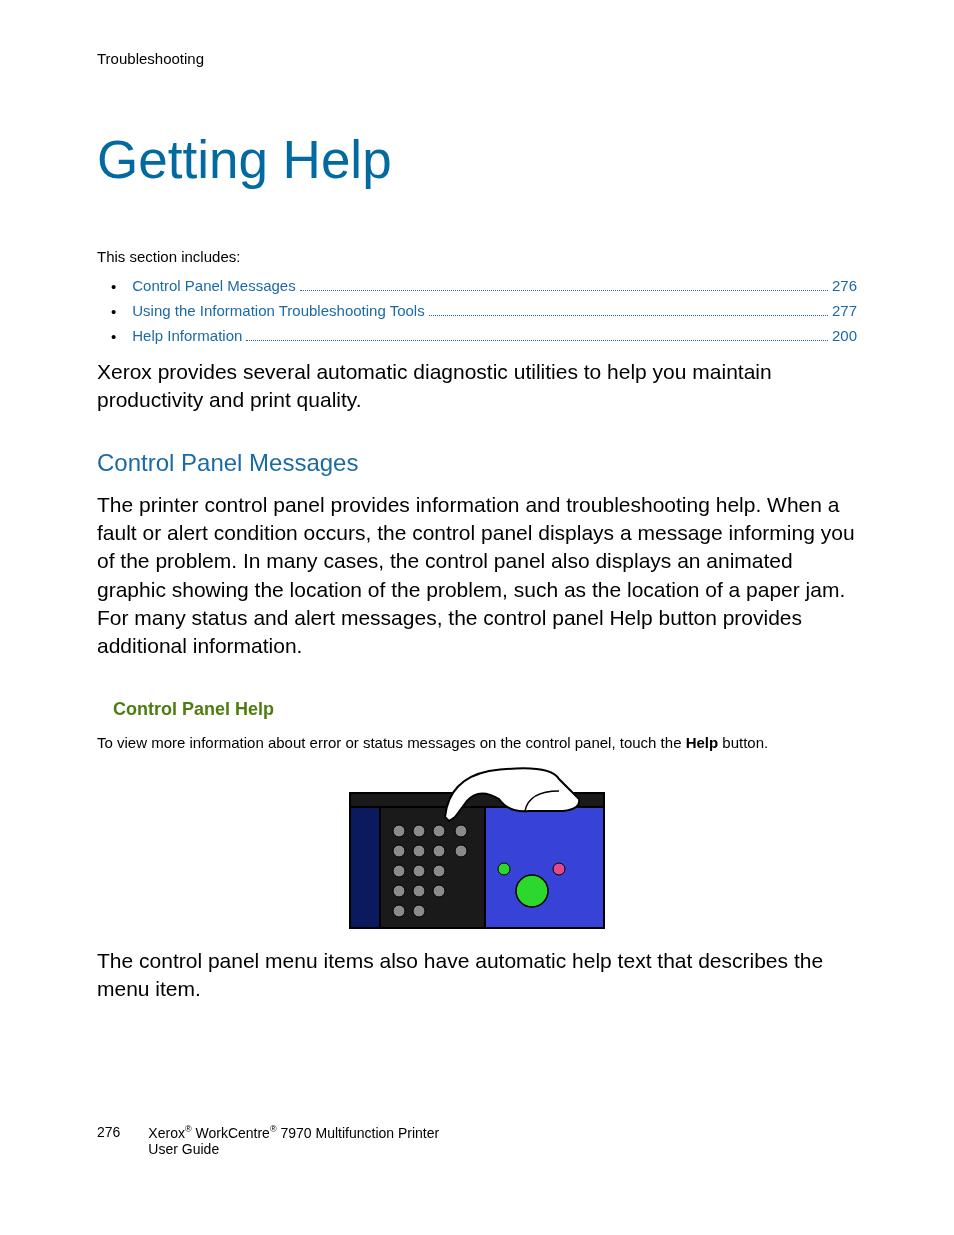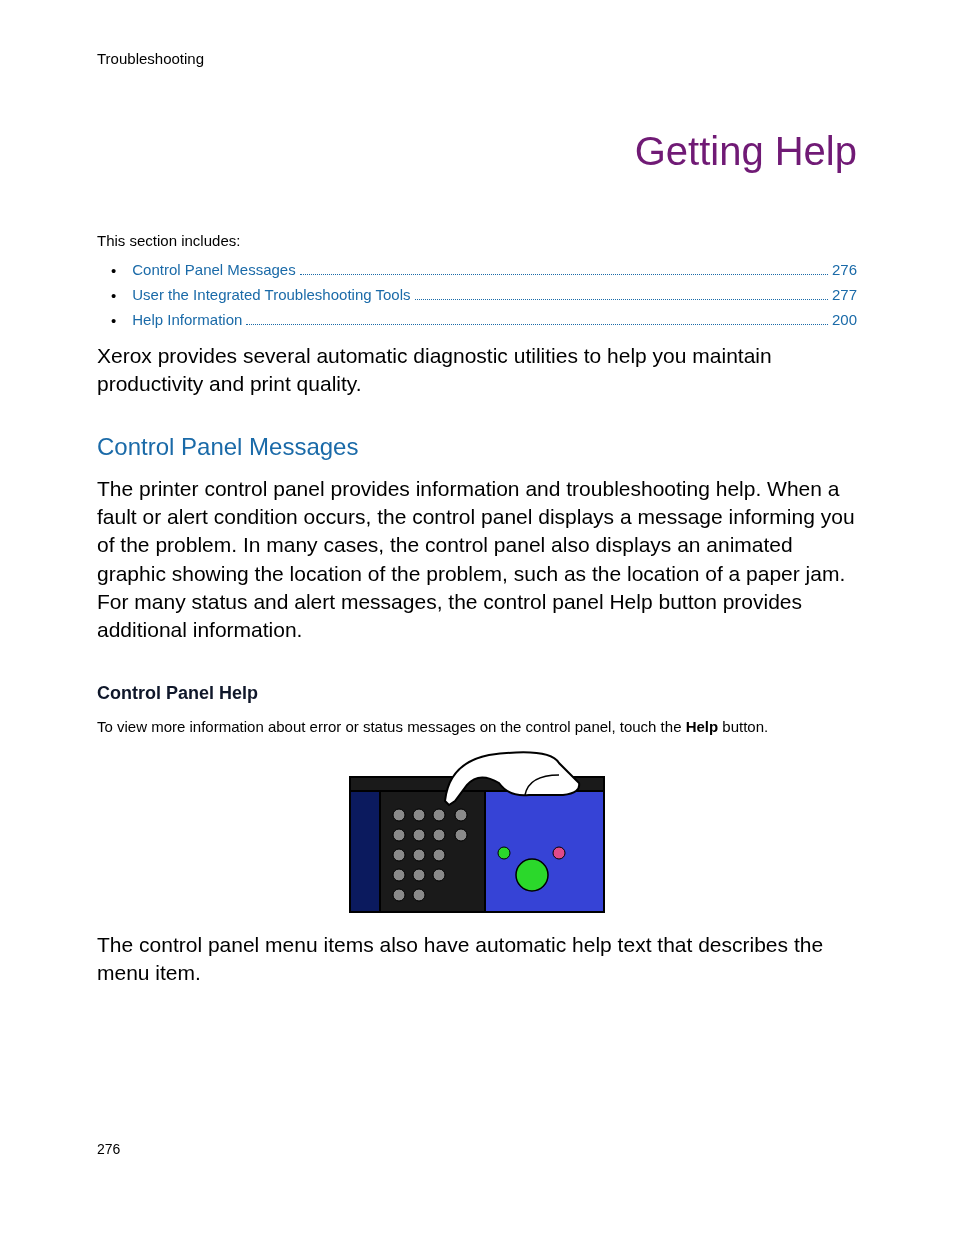--- a/index.html
+++ b/index.html
@@ -10,25 +10,24 @@
     font-family: "Segoe UI", Arial, sans-serif;
     color: #000;
     position: relative;
     padding: 50px 97px 0 97px;
   }
   .header-text {
     font-size: 15px;
     margin-bottom: 62px;
   }
   h1.title {
-    color: #701a75;
-    font-size: 40px;
+    color: #0369a1;
+    font-size: 53px;
     font-weight: 400;
     margin-bottom: 58px;
-    text-align: right;
   }
   .intro-line {
     font-size: 15px;
     margin-bottom: 12px;
   }
   .toc {
     list-style: none;
     padding: 0;
     margin: 0 0 14px 0;
   }
@@ -63,24 +62,24 @@
     line-height: 1.35;
     margin-bottom: 18px;
   }
   h2.section-h2 {
     color: #1a6aa8;
     font-size: 24px;
     font-weight: 400;
     margin: 34px 0 14px 0;
   }
   h3.section-h3 {
-    color: #0f172a;
+    color: #4d7c0f;
     font-size: 18px;
     font-weight: 700;
-    margin: 38px 0 14px 0;
+    margin: 38px 0 14px 16px;
   }
   .help-line { font-size: 15px; margin-bottom: 0; }
   .illustration-wrap {
     display: flex;
     justify-content: center;
     margin: 10px 0 18px 0;
   }
   .footer {
     position: absolute;
     left: 97px;
@@ -104,21 +103,21 @@
 
 <ul class="toc">
   <li>
     <span class="bullet">•</span>
     <a href="#" class="toc-label">Control Panel Messages</a>
     <span class="leader"></span>
     <span class="pgnum">276</span>
   </li>
   <li>
     <span class="bullet">•</span>
-    <a href="#" class="toc-label">User the Integrated Troubleshooting Tools</a>
+    <a href="#" class="toc-label">Using the Information Troubleshooting Tools</a>
     <span class="leader"></span>
     <span class="pgnum">277</span>
   </li>
   <li>
     <span class="bullet">•</span>
     <a href="#" class="toc-label">Help Information</a>
     <span class="leader"></span>
     <span class="pgnum">200</span>
   </li>
 </ul>
@@ -164,13 +163,17 @@
     <circle cx="183" cy="130" r="16" fill="#2bd82b" stroke="#000" stroke-width="1.5"></circle>
     <path d="M 96 56 Q 100 18 140 10 Q 200 2 210 18 L 230 38 Q 232 48 214 50 L 180 50 Q 160 52 150 38 Q 130 26 118 40 L 106 56 L 100 60 Z" fill="#fff" stroke="#000" stroke-width="2"></path>
     <path d="M 176 50 Q 180 30 210 30" fill="none" stroke="#000" stroke-width="1.5"></path>
   </svg>
 </div>
 
 <p class="body-para">The control panel menu items also have automatic help text that describes the menu item.</p>
 
 <div class="footer">
   <span class="pagenum">276</span>
+  <span class="brand">
+    <span>Xerox</span><sup>®</sup><span> WorkCentre</span><sup>®</sup><span> 7970 Multifunction Printer</span>
+    <span class="line2">User Guide</span>
+  </span>
 </div>
 
 </body></html>

